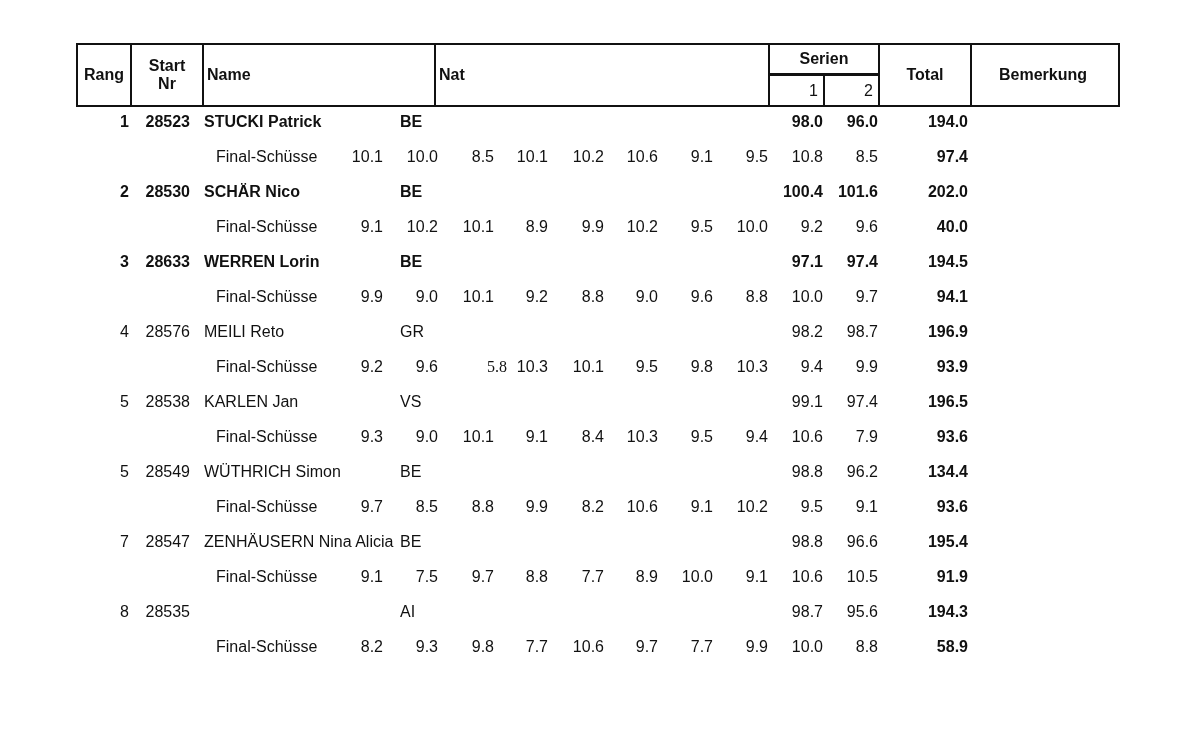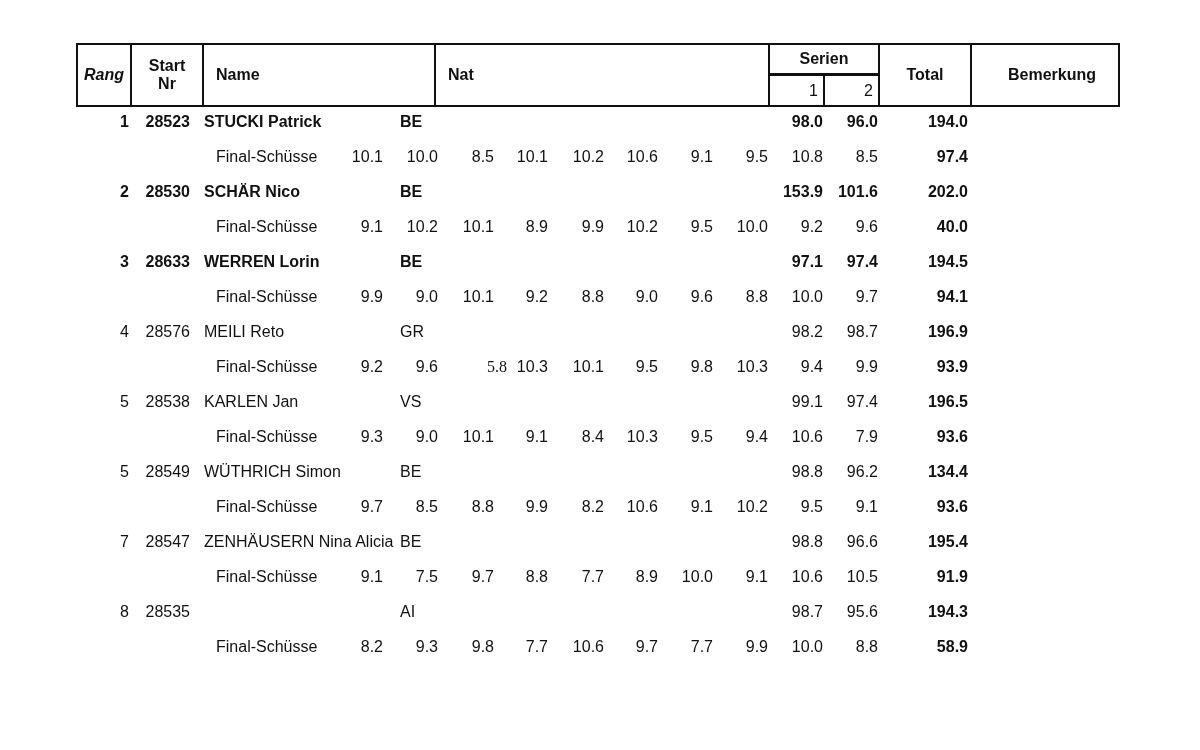--- a/index.html
+++ b/index.html
@@ -30,22 +30,22 @@
       height: 100%;
       box-sizing: border-box;
       border-right: 2px solid #111111;
       font-weight: bold;
       font-size: 16px;
       display: flex;
       align-items: center;
     }
     .hcell.last { border-right: none; }
     .hcell.center { justify-content: center; text-align: center; }
-    .hcell.left { justify-content: flex-start; padding-left: 12px; }
-    .hc-rang { left: 0; width: 54px; font-style: italic; }
+    .hcell.left { justify-content: flex-start; padding-left: 3px; }
+    .hc-rang { left: 0; width: 54px; }
     .hc-start { left: 54px; width: 72px; line-height: 18px; flex-direction: column; justify-content: center; }
     .hc-name { left: 126px; width: 232px; }
     .hc-nat { left: 358px; width: 334px; }
     .hc-serien { left: 692px; width: 110px; border-right: 2px solid #111111; }
     .hc-total { left: 802px; width: 92px; }
     .hc-bem { left: 894px; width: 146px; margin-left: 24px; }
     .serien-top {
       position: absolute;
       left: 0; top: 0;
       width: 100%;
@@ -142,21 +142,21 @@
       <div class="cell c-shot r" style="left: 718px;">9.5</div>
       <div class="cell c-s1 r">10.8</div>
       <div class="cell c-s2 r">8.5</div>
       <div class="cell c-total r">97.4</div>
     </div>
     <div class="row athlete bold" style="top: 174px;">
       <div class="cell c-rang r">2</div>
       <div class="cell c-start r">28530</div>
       <div class="cell c-name l">SCHÄR Nico</div>
       <div class="cell c-nat">BE</div>
-      <div class="cell c-s1 r">153.9</div>
+      <div class="cell c-s1 r">100.4</div>
       <div class="cell c-s2 r">101.6</div>
       <div class="cell c-total r">202.0</div>
     </div>
     <div class="row shots" style="top: 209px;">
       <div class="cell c-label l">Final-Schüsse</div>
       <div class="cell c-shot r" style="left: 333px;">9.1</div>
       <div class="cell c-shot r" style="left: 388px;">10.2</div>
       <div class="cell c-shot r" style="left: 444px;">10.1</div>
       <div class="cell c-shot r" style="left: 498px;">8.9</div>
       <div class="cell c-shot r" style="left: 554px;">9.9</div>

